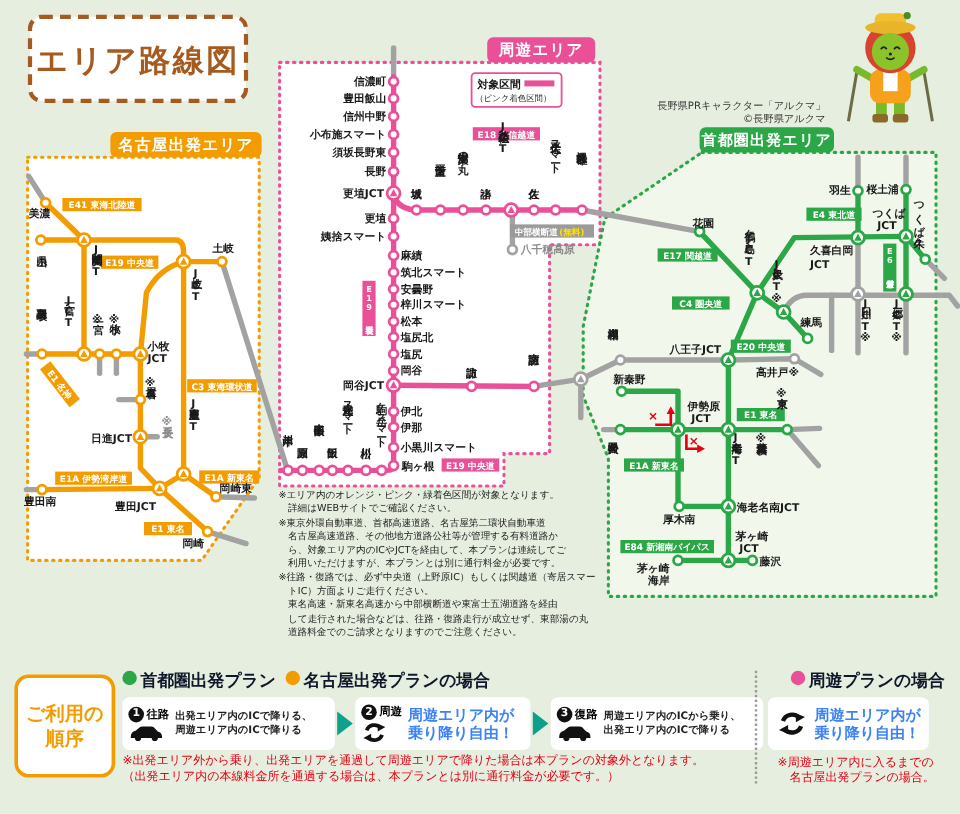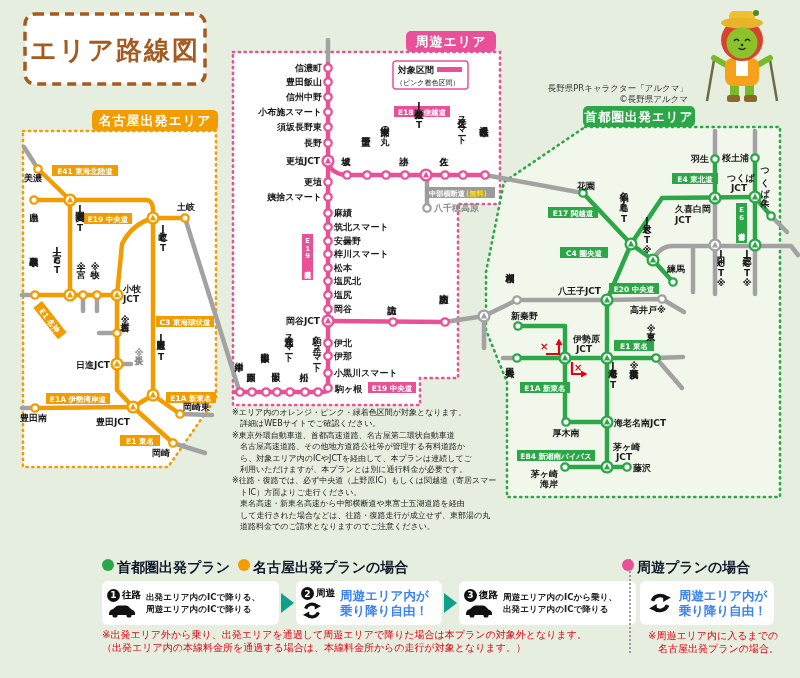--- a/index.html
+++ b/index.html
@@ -525,20 +525,24 @@
   <div>　名古屋高速道路、その他地方道路公社等が管理する有料道路か</div>
   <div>　ら、対象エリア内のICやJCTを経由して、本プランは連続してご</div>
   <div>　利用いただけますが、本プランとは別に通行料金が必要です。</div>
   <div>※往路・復路では、必ず中央道（上野原IC）もしくは関越道（寄居スマー</div>
   <div>　トIC）方面よりご走行ください。</div>
   <div>　東名高速・新東名高速から中部横断道や東富士五湖道路を経由</div>
   <div>　して走行された場合などは、往路・復路走行が成立せず、東部湯の丸</div>
   <div>　道路料金でのご請求となりますのでご注意ください。</div>
 </div>
 
+<div class="usage-title">
+  <span>ご利用の</span>
+  <span>順序</span>
+</div>
 
 <div class="plans-header" style="left:102px">
   <span class="dot" style="background:#2BA747"></span>
   <span>首都圏出発プラン</span>
   <span class="dot" style="background:#F39C00;margin-left:5px"></span>
   <span>名古屋出発プランの場合</span>
 </div>
 
 <div class="steps">
   <div class="stepbox" style="width:177px">
@@ -592,26 +596,26 @@
     </div>
     <div class="steptext">
       <div>周遊エリア内のICから乗り、</div>
       <div>出発エリア内のICで降りる</div>
     </div>
   </div>
 </div>
 
 <div class="rednote" style="left:102px;top:629px">
   <div>※出発エリア外から乗り、出発エリアを通過して周遊エリアで降りた場合は本プランの対象外となります。</div>
-  <div>（出発エリア内の本線料金所を通過する場合は、本線料金所からの走行が対象となります。）</div>
+  <div>（出発エリア内の本線料金所を通過する場合は、本プランとは別に通行料金が必要です。）</div>
 </div>
 
 <div class="divider"></div>
 
-<div class="plans-header" style="left:622px">
+<div class="plans-header" style="left:659px">
   <span class="dot" style="background:#E95098"></span>
   <span>周遊プランの場合</span>
 </div>
 
 <div class="rightbox">
   <svg width="26" height="20" viewBox="0 0 24 18">
     <path d="M5,7 A7.5,7.5 0 0 1 17.5,4.5" stroke="#111" stroke-width="3.4" fill="none"></path>
     <path d="M19,11 A7.5,7.5 0 0 1 6.5,13.5" stroke="#111" stroke-width="3.4" fill="none"></path>
     <path d="M15,1 L22,4 L15,8 Z" fill="#111"></path>
     <path d="M9,10 L2,14 L9,17 Z" fill="#111"></path>

